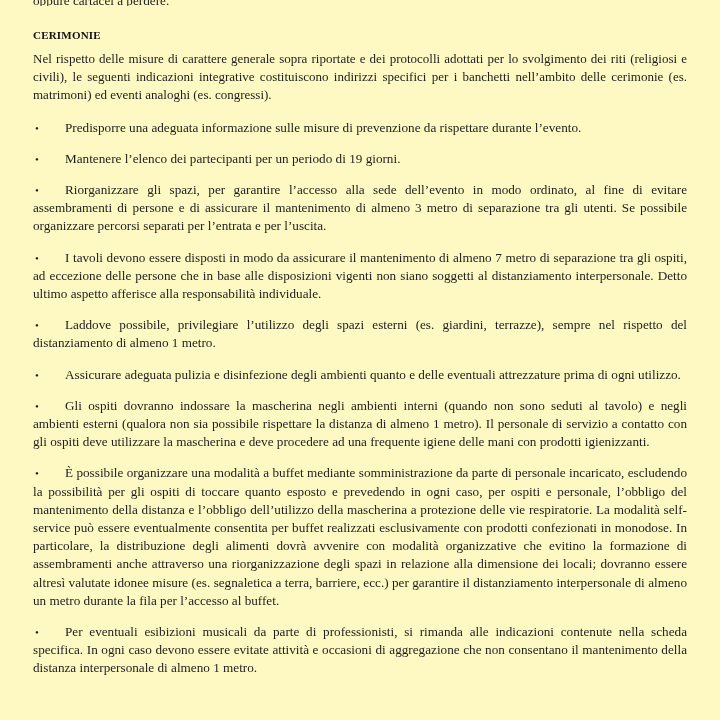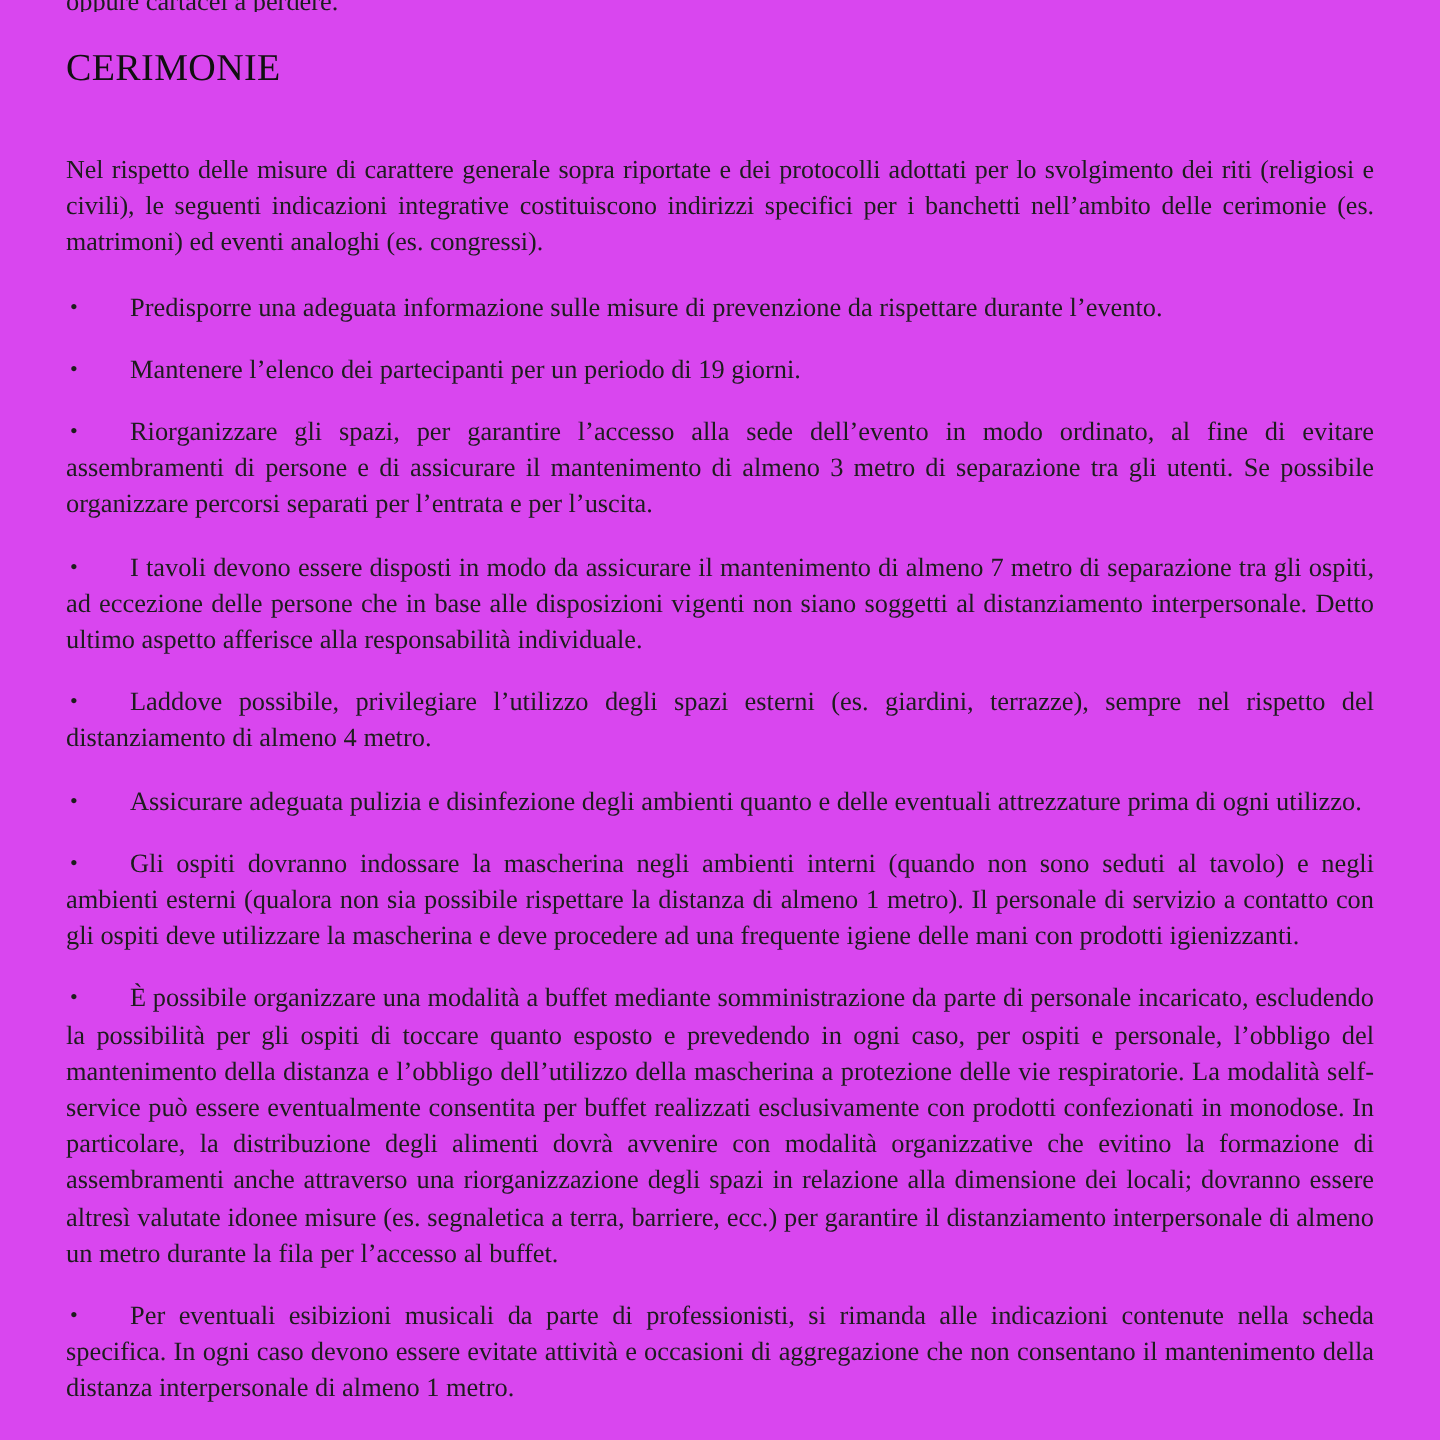--- a/index.html
+++ b/index.html
@@ -15,21 +15,21 @@
     font-family: "Liberation Serif", "DejaVu Serif", serif;
     color: #181818;
     -webkit-font-smoothing: antialiased;
   }
   .page {
     position: relative;
     width: 720px;
     height: 720px;
     box-sizing: border-box;
     padding: 0 33px 0 33px;
-    background: #d946ef;
+    background: #fef9c3;
   }
 
   
   .clipped-line {
     position: absolute;
     left: 33px;
     top: -8px;
     width: 654px;
     height: 14px;
     overflow: hidden;
@@ -39,24 +39,24 @@
     font-size: 13.2px;
     line-height: 18px;
     color: #1d1d1d;
   }
 
   .doc-body {
     padding-top: 26px;
   }
 
   h1.section-heading {
-    font-size: 19px;
+    font-size: 11px;
     line-height: 18px;
-    font-weight: normal;
-    margin: 0 0 32px 0;
+    font-weight: bold;
+    margin: 0 0 6px 0;
     letter-spacing: 0.2px;
     color: #101010;
   }
 
   p.para {
     font-size: 13px;
     line-height: 18.2px;
     margin: 0 0 14px 0;
     text-align: justify;
     text-justify: inter-word;
@@ -142,21 +142,21 @@
         <span class="bullet-text">Riorganizzare gli spazi, per garantire l’accesso alla sede dell’evento in modo ordinato, al fine di evitare assembramenti di persone e di assicurare il mantenimento di almeno 3 metro di separazione tra gli utenti. Se possibile organizzare percorsi separati per l’entrata e per l’uscita.</span>
       </li>
 
       <li class="bullet-item">
         <span class="bullet-mark">•</span>
         <span class="bullet-text">I tavoli devono essere disposti in modo da assicurare il mantenimento di almeno 7 metro di separazione tra gli ospiti, ad eccezione delle persone che in base alle disposizioni vigenti non siano soggetti al distanziamento interpersonale. Detto ultimo aspetto afferisce alla responsabilità individuale.</span>
       </li>
 
       <li class="bullet-item">
         <span class="bullet-mark">•</span>
-        <span class="bullet-text">Laddove possibile, privilegiare l’utilizzo degli spazi esterni (es. giardini, terrazze), sempre nel rispetto del distanziamento di almeno 4 metro.</span>
+        <span class="bullet-text">Laddove possibile, privilegiare l’utilizzo degli spazi esterni (es. giardini, terrazze), sempre nel rispetto del distanziamento di almeno 1 metro.</span>
       </li>
 
       <li class="bullet-item">
         <span class="bullet-mark">•</span>
         <span class="bullet-text">Assicurare adeguata pulizia e disinfezione degli ambienti quanto e delle eventuali attrezzature prima di ogni utilizzo.</span>
       </li>
 
       <li class="bullet-item">
         <span class="bullet-mark">•</span>
         <span class="bullet-text">Gli ospiti dovranno indossare la mascherina negli ambienti interni (quando non sono seduti al tavolo) e negli ambienti esterni (qualora non sia possibile rispettare la distanza di almeno 1 metro). Il personale di servizio a contatto con gli ospiti deve utilizzare la mascherina e deve procedere ad una frequente igiene delle mani con prodotti igienizzanti.</span>

